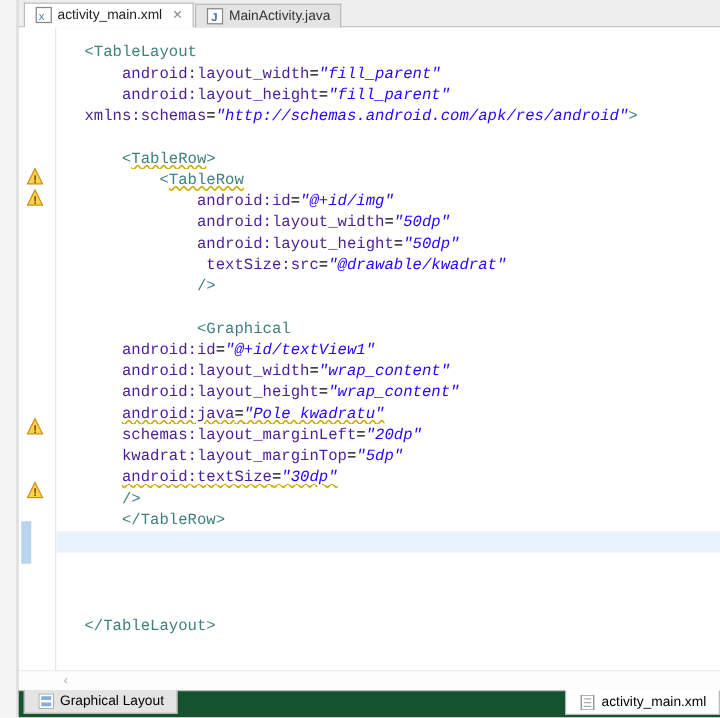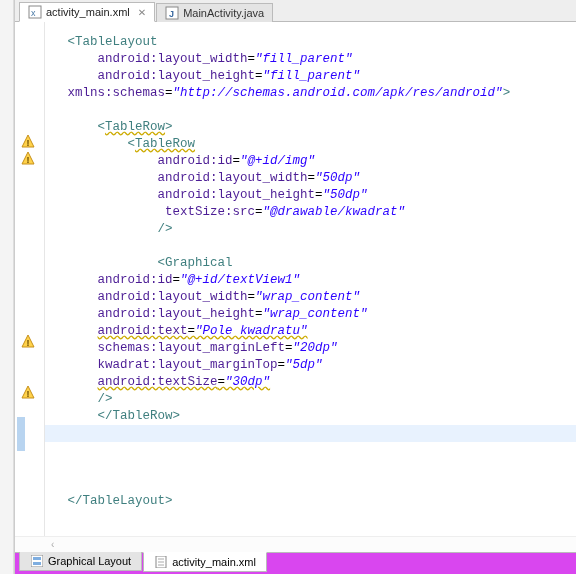--- a/index.html
+++ b/index.html
@@ -105,26 +105,27 @@
   .code .attrname { color: #4c1d95; }
   .code .punct { color: #000; }
   .code .attrval { color: #2a00ff; font-style: italic; }
   .code .underline { text-decoration: underline; text-decoration-color: #ccaa00; text-decoration-style: wavy; }
   .caret-line {
     background: #e8f2fe;
     display: block;
   }
   .bottom-tabs {
     height: 22px;
-    background: #d946ef;
+    background: #14532d;
     border-top: 1px solid #bbb;
     display: flex;
     align-items: flex-start;
     padding-left: 4px;
     gap: 1px;
+    justify-content: space-between;
   }
   .btab {
     display: flex;
     align-items: center;
     gap: 4px;
     padding: 2px 10px;
     font-size: 11px;
     background: #e4e4e4;
     border: 1px solid #bbb;
     border-top: none;
@@ -213,21 +214,21 @@
 <span>               </span><span class="attrname">android:id</span><span class="punct">=</span><span class="attrval">"@+id/img"</span>
 <span>               </span><span class="attrname">android:layout_width</span><span class="punct">=</span><span class="attrval">"50dp"</span>
 <span>               </span><span class="attrname">android:layout_height</span><span class="punct">=</span><span class="attrval">"50dp"</span>
 <span>                </span><span class="attrname">textSize:src</span><span class="punct">=</span><span class="attrval">"@drawable/kwadrat"</span>
 <span>               </span><span class="tag">/&gt;</span>
 
 <span>               </span><span class="tag">&lt;</span><span class="tag">Graphical</span>
 <span>       </span><span class="attrname">android:id</span><span class="punct">=</span><span class="attrval">"@+id/textView1"</span>
 <span>       </span><span class="attrname">android:layout_width</span><span class="punct">=</span><span class="attrval">"wrap_content"</span>
 <span>       </span><span class="attrname">android:layout_height</span><span class="punct">=</span><span class="attrval">"wrap_content"</span>
-<span>       </span><span class="attrname underline">android:text</span><span class="punct underline">=</span><span class="attrval underline">"Pole kwadratu"</span>
+<span>       </span><span class="attrname underline">android:java</span><span class="punct underline">=</span><span class="attrval underline">"Pole kwadratu"</span>
 <span>       </span><span class="attrname">schemas:layout_marginLeft</span><span class="punct">=</span><span class="attrval">"20dp"</span>
 <span>       </span><span class="attrname">kwadrat:layout_marginTop</span><span class="punct">=</span><span class="attrval">"5dp"</span>
 <span>       </span><span class="attrname underline">android:textSize</span><span class="punct underline">=</span><span class="attrval underline">"30dp"</span>
 <span>       </span><span class="tag">/&gt;</span>
 <span>       </span><span class="tag">&lt;/</span><span class="tag">TableRow</span><span class="tag">&gt;</span>
 <span class="caret-line">       </span>
 
 
 <span>   </span><span class="tag">&lt;/</span><span class="tag">TableLayout</span><span class="tag">&gt;</span>
 </div>

